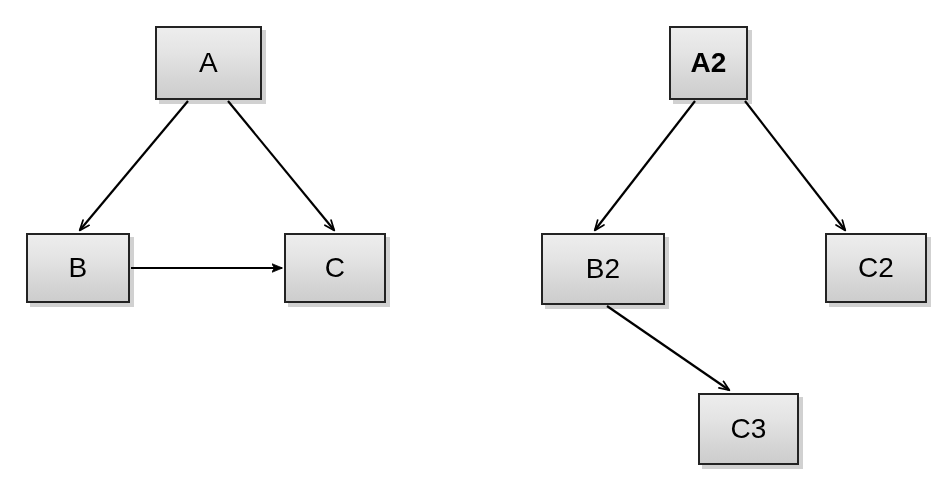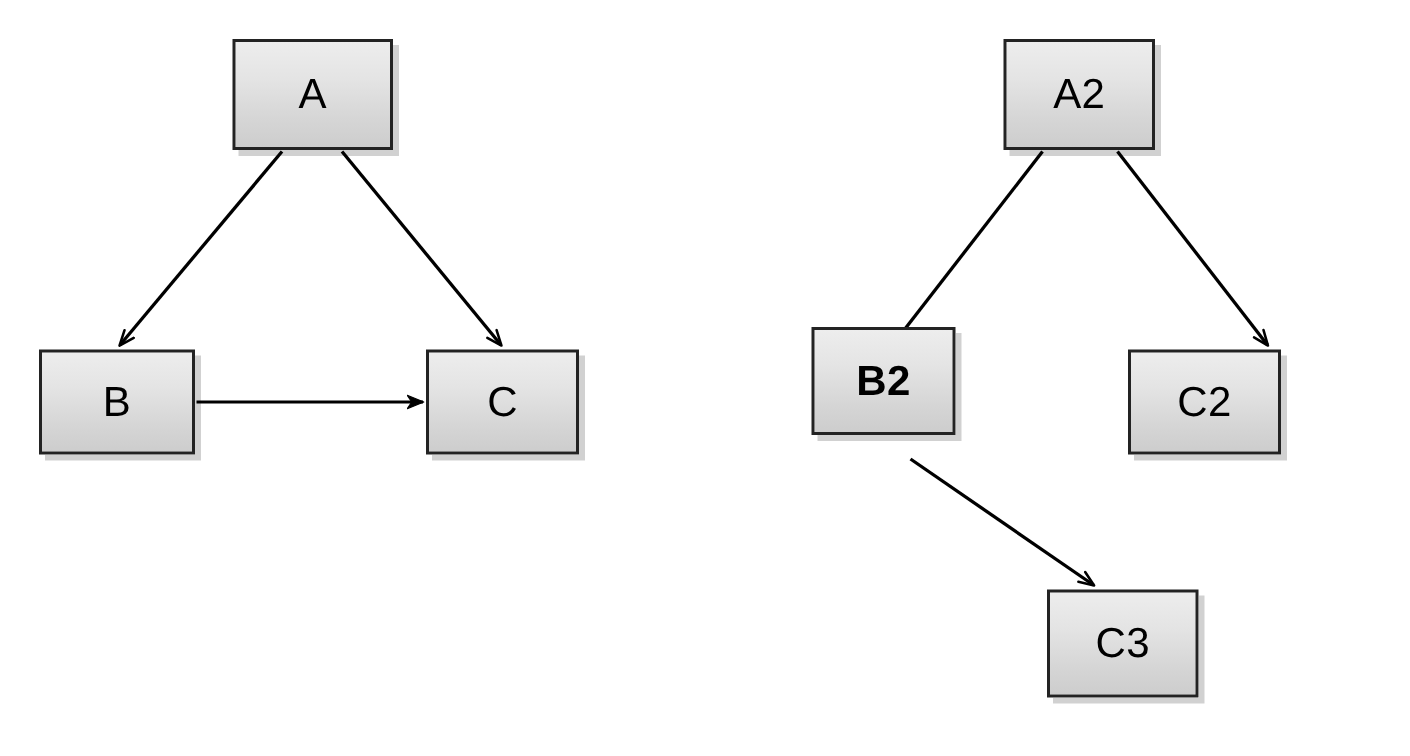--- a/index.html
+++ b/index.html
@@ -73,27 +73,27 @@
   <div id="node-group">
       <div class="node" style="left: 155px; top: 26px; width: 107px; height: 74px;">
         <span class="node-label">A</span>
       </div>
       <div class="node" style="left: 26px; top: 233px; width: 104px; height: 70px;">
         <span class="node-label">B</span>
       </div>
       <div class="node" style="left: 284px; top: 233px; width: 102px; height: 70px;">
         <span class="node-label">C</span>
       </div>
-      <div class="node" style="left: 669px; top: 26px; width: 101px; height: 74px;">
+      <div class="node" style="left: 669px; top: 26px; width: 79px; height: 74px; font-weight: bold;">
         <span class="node-label">A2</span>
       </div>
-      <div class="node" style="left: 541px; top: 218px; width: 96px; height: 72px; font-weight: bold;">
+      <div class="node" style="left: 541px; top: 233px; width: 124px; height: 72px;">
         <span class="node-label">B2</span>
       </div>
-      <div class="node" style="left: 752px; top: 233px; width: 102px; height: 70px;">
+      <div class="node" style="left: 825px; top: 233px; width: 102px; height: 70px;">
         <span class="node-label">C2</span>
       </div>
       <div class="node" style="left: 698px; top: 393px; width: 101px; height: 72px;">
         <span class="node-label">C3</span>
       </div>
     </div>
 
 </div>
 
 </body></html>

